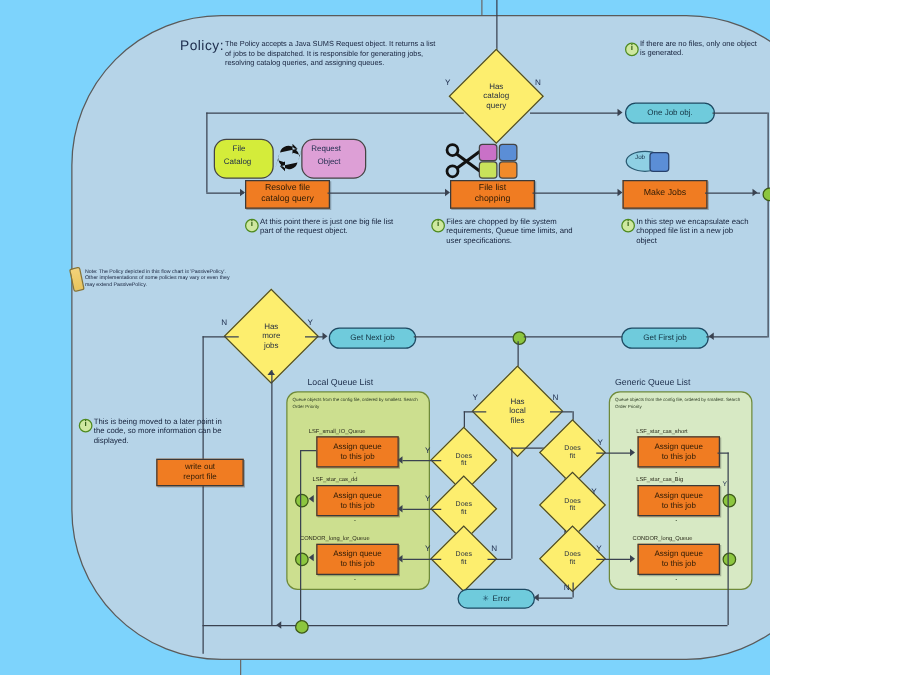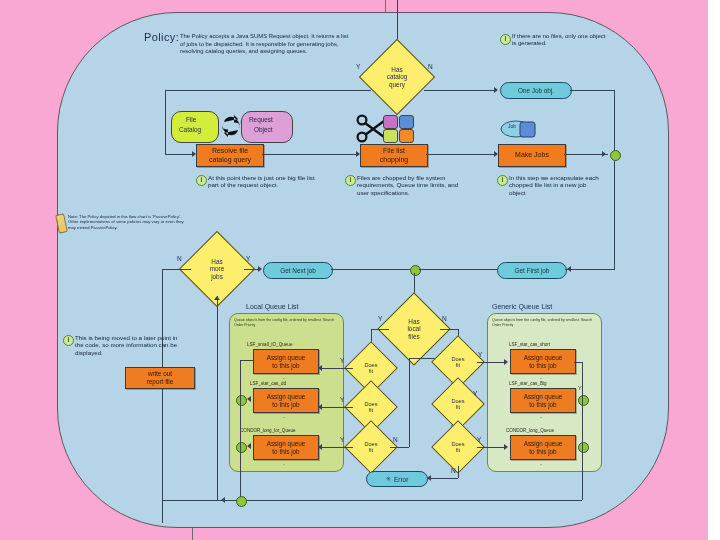--- a/index.html
+++ b/index.html
@@ -1,17 +1,17 @@
 <!DOCTYPE html>
 <html><head>
 <meta charset="utf-8">
 <style>
   html,body{margin:0;padding:0;background:#ffffff;}
-  #stage{position:relative;width:708px;height:540px;overflow:hidden;
-         font-family:"Liberation Sans",sans-serif;background:#f9a8d4;}
+  #stage{position:relative;width:616px;height:540px;overflow:hidden;
+         font-family:"Liberation Sans",sans-serif;background:#7dd3fc;}
   #canvas{position:absolute;inset:0;}
   .abs{position:absolute;}
 
   
   .panel{left:57px;top:12px;width:612px;height:516px;border-radius:120px;
          background:#b6d4e8;border:1px solid #5a5a5a;box-sizing:border-box;}
 
   
   .txt{position:absolute;color:#1b2a4a;line-height:1.18;}
   .note{color:#14203a;font-size:6.2px;}

